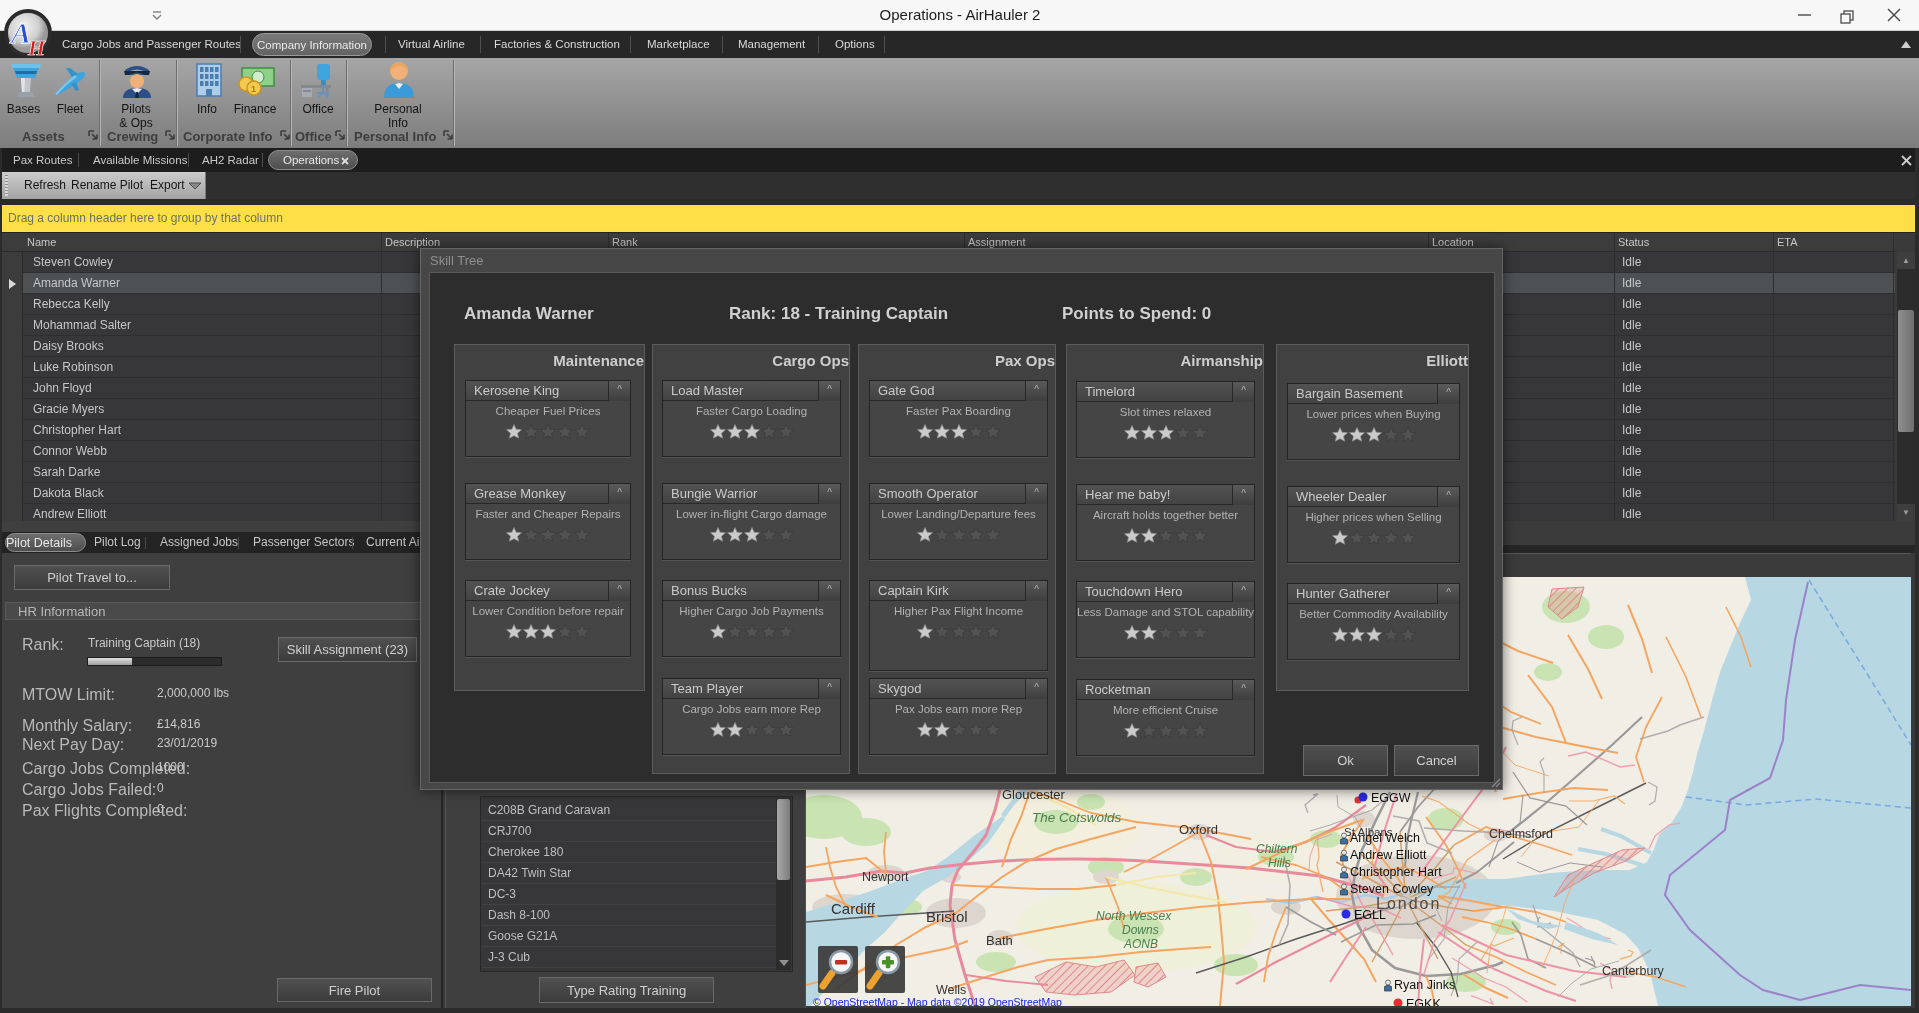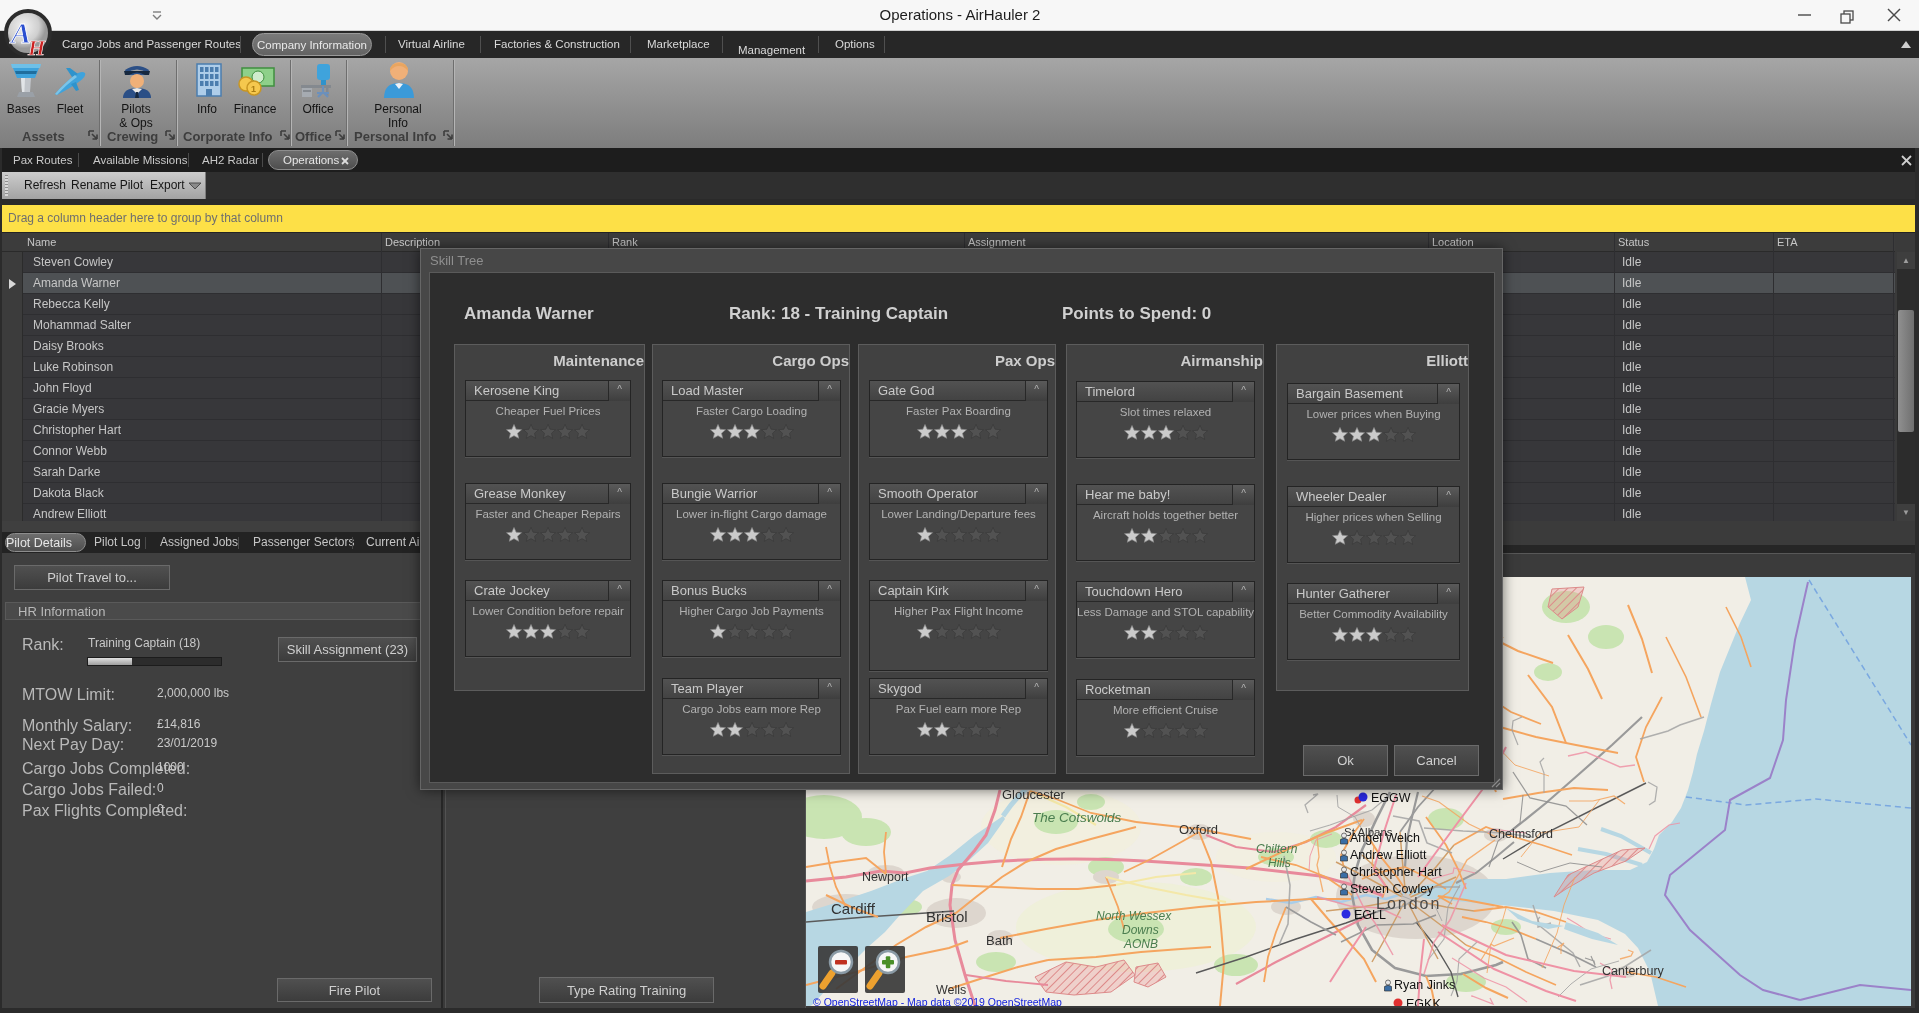--- a/index.html
+++ b/index.html
@@ -67,21 +67,21 @@
 <div class="a" style="left:760px;top:6px;width:400px;text-align:center;font-size:15px;color:#1d1d1d">Operations - AirHauler 2</div>
 <svg class="a" style="left:150px;top:8px" width="16" height="14">
 <line x1="3" y1="4" x2="11" y2="4" stroke="#7e7e7e" stroke-width="1.4"></line>
 <path d="M3,7 L7,11 L11,7" fill="none" stroke="#7e7e7e" stroke-width="1.4"></path>
 </svg>
 <div class="a menubar"></div>
 <div class="mi" style="left:62px;top:31px">Cargo Jobs and Passenger Routes</div>
 <div class="mi" style="left:398px;top:31px">Virtual Airline</div>
 <div class="mi" style="left:494px;top:31px">Factories &amp; Construction</div>
 <div class="mi" style="left:647px;top:31px">Marketplace</div>
-<div class="mi" style="left:738px;top:37px">Management</div>
+<div class="mi" style="left:738px;top:31px">Management</div>
 <div class="mi" style="left:835px;top:31px">Options</div>
 <div class="mpill" style="left:252px;top:33px;width:120px">Company Information</div>
 <div class="msep" style="left:240px;top:36px"></div>
 <div class="msep" style="left:385px;top:36px"></div>
 <div class="msep" style="left:480px;top:36px"></div>
 <div class="msep" style="left:630px;top:36px"></div>
 <div class="msep" style="left:722px;top:36px"></div>
 <div class="msep" style="left:818px;top:36px"></div>
 <div class="msep" style="left:884px;top:36px"></div>
 <div class="a" style="left:1901px;top:41px;width:0;height:0;border-left:5.5px solid transparent;border-right:5.5px solid transparent;border-bottom:7.5px solid #cfcfcf"></div>
@@ -336,20 +336,34 @@
 <div class="val" style="left:157px;top:281px">0</div>
 <div class="val" style="left:88px;top:115px">Training Captain (18)</div>
 <div style="position:absolute;left:87px;top:136px;width:135px;height:9px;background:#2c2c2c;border:1px solid #1c1c1c">
       <div style="position:absolute;left:0;top:0;width:44px;height:7px;background:linear-gradient(#e0e0e0,#9f9f9f)"></div>
     </div>
 <div class="btn" style="left:278px;top:116px;width:139px;height:25px;line-height:24px">Skill Assignment (23)</div>
 <div class="btn" style="left:277px;top:457px;width:155px;height:24px;line-height:23px">Fire Pilot</div>
 <div style="position:absolute;right:0;top:11px;width:2px;height:481px;background:#272727"></div>
 </div>
 <div class="a panelM">
+<div class="aclist">
+<div class="acrow" style="top:3px">C208B Grand Caravan</div>
+<div class="acrow" style="top:24px">CRJ700</div>
+<div class="acrow" style="top:45px">Cherokee 180</div>
+<div class="acrow" style="top:66px">DA42 Twin Star</div>
+<div class="acrow" style="top:87px">DC-3</div>
+<div class="acrow" style="top:108px">Dash 8-100</div>
+<div class="acrow" style="top:129px">Goose G21A</div>
+<div class="acrow" style="top:150px">J-3 Cub</div>
+<div style="position:absolute;right:1px;top:1px;width:15px;height:172px;background:#2c2c2c">
+        <div style="position:absolute;left:1px;top:1px;width:13px;height:81px;background:linear-gradient(90deg,#a8a8a8,#7d7d7d);border-radius:2px"></div>
+        <div style="position:absolute;left:3px;bottom:4px;width:0;height:0;border-left:5px solid transparent;border-right:5px solid transparent;border-top:6px solid #8f8f8f"></div>
+      </div>
+</div>
 <div class="btn" style="left:93px;top:423px;width:175px;height:26px;line-height:25px">Type Rating Training</div>
 </div>
 <div class="a mapchrome"></div>
 <div class="a" style="left:443px;top:521px;width:1476px;height:32px;background:#3b3b3b"></div>
 <div class="a" style="left:443px;top:545px;width:1476px;height:8px;background:#262626"></div>
 <svg class="a" style="left:806px;top:577px" width="1105" height="429" viewBox="0 0 1105 429">
     <defs>
 <pattern id="hat" width="6" height="6" patternUnits="userSpaceOnUse" patternTransform="rotate(45)">
 <rect width="6" height="6" fill="rgba(235,140,140,0.30)"></rect>
         <line x1="0" y1="0" x2="0" y2="6" stroke="#dd8a8a" stroke-width="2"></line>
@@ -781,21 +795,21 @@
               <path d="M9,0.5 L11.4,5.9 L17.5,6.5 L13,10.5 L14.3,16.2 L9,13.2 L3.7,16.2 L5,10.5 L0.5,6.5 L6.6,5.9 Z" fill="#525252" stroke="#3a3a3a" stroke-width="0.8"></path>
             </svg><svg width="16" height="15" viewBox="0 0 18 17">
               <path d="M9,0.5 L11.4,5.9 L17.5,6.5 L13,10.5 L14.3,16.2 L9,13.2 L3.7,16.2 L5,10.5 L0.5,6.5 L6.6,5.9 Z" fill="#525252" stroke="#3a3a3a" stroke-width="0.8"></path>
             </svg><svg width="16" height="15" viewBox="0 0 18 17">
               <path d="M9,0.5 L11.4,5.9 L17.5,6.5 L13,10.5 L14.3,16.2 L9,13.2 L3.7,16.2 L5,10.5 L0.5,6.5 L6.6,5.9 Z" fill="#525252" stroke="#3a3a3a" stroke-width="0.8"></path>
             </svg></div>
         </div>
 <div class="sbox" style="left:10px;top:333px;width:179px;height:77px">
           <div class="sbhead">Skygod</div>
           <div class="sbbtn">^</div>
-          <div class="sbdesc">Pax Fuel earn more Rep</div>
+          <div class="sbdesc">Pax Jobs earn more Rep</div>
           <div class="stars"><svg width="16" height="15" viewBox="0 0 18 17">
               <path d="M9,0.5 L11.4,5.9 L17.5,6.5 L13,10.5 L14.3,16.2 L9,13.2 L3.7,16.2 L5,10.5 L0.5,6.5 L6.6,5.9 Z" fill="#cbcbcb" stroke="#8a8a8a" stroke-width="0.8"></path>
             </svg><svg width="16" height="15" viewBox="0 0 18 17">
               <path d="M9,0.5 L11.4,5.9 L17.5,6.5 L13,10.5 L14.3,16.2 L9,13.2 L3.7,16.2 L5,10.5 L0.5,6.5 L6.6,5.9 Z" fill="#cbcbcb" stroke="#8a8a8a" stroke-width="0.8"></path>
             </svg><svg width="16" height="15" viewBox="0 0 18 17">
               <path d="M9,0.5 L11.4,5.9 L17.5,6.5 L13,10.5 L14.3,16.2 L9,13.2 L3.7,16.2 L5,10.5 L0.5,6.5 L6.6,5.9 Z" fill="#525252" stroke="#3a3a3a" stroke-width="0.8"></path>
             </svg><svg width="16" height="15" viewBox="0 0 18 17">
               <path d="M9,0.5 L11.4,5.9 L17.5,6.5 L13,10.5 L14.3,16.2 L9,13.2 L3.7,16.2 L5,10.5 L0.5,6.5 L6.6,5.9 Z" fill="#525252" stroke="#3a3a3a" stroke-width="0.8"></path>
             </svg><svg width="16" height="15" viewBox="0 0 18 17">
               <path d="M9,0.5 L11.4,5.9 L17.5,6.5 L13,10.5 L14.3,16.2 L9,13.2 L3.7,16.2 L5,10.5 L0.5,6.5 L6.6,5.9 Z" fill="#525252" stroke="#3a3a3a" stroke-width="0.8"></path>

